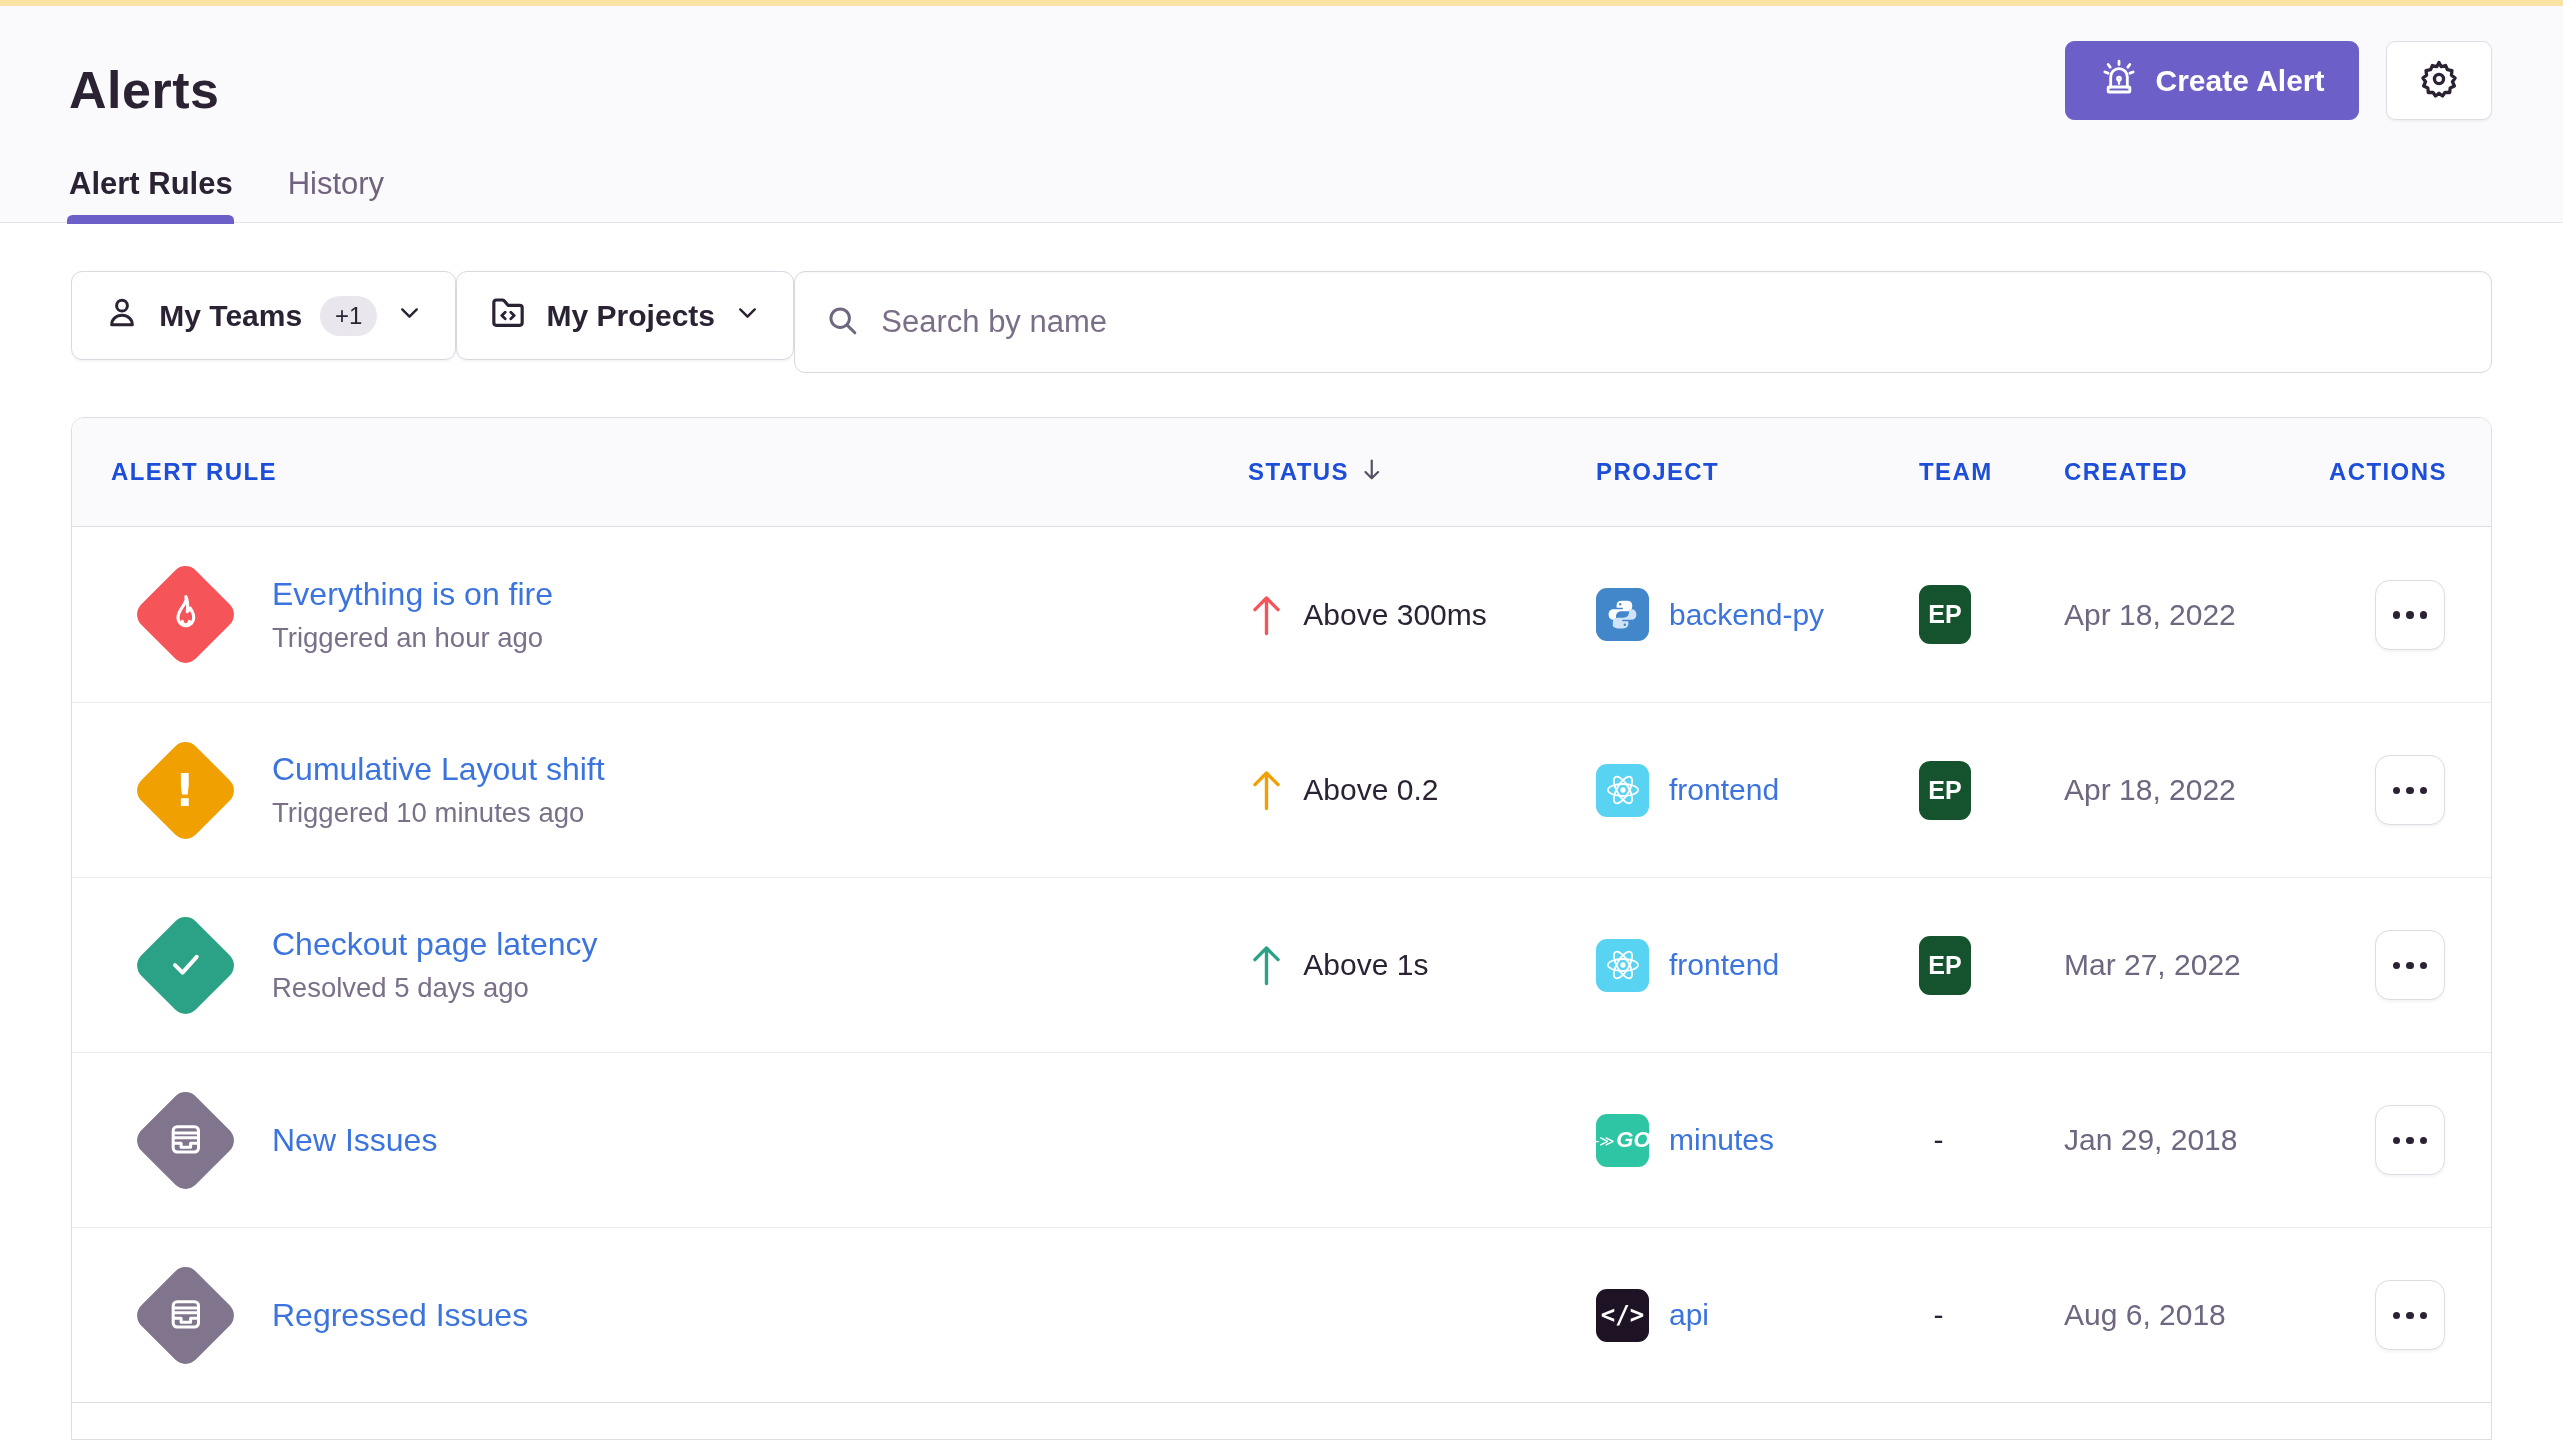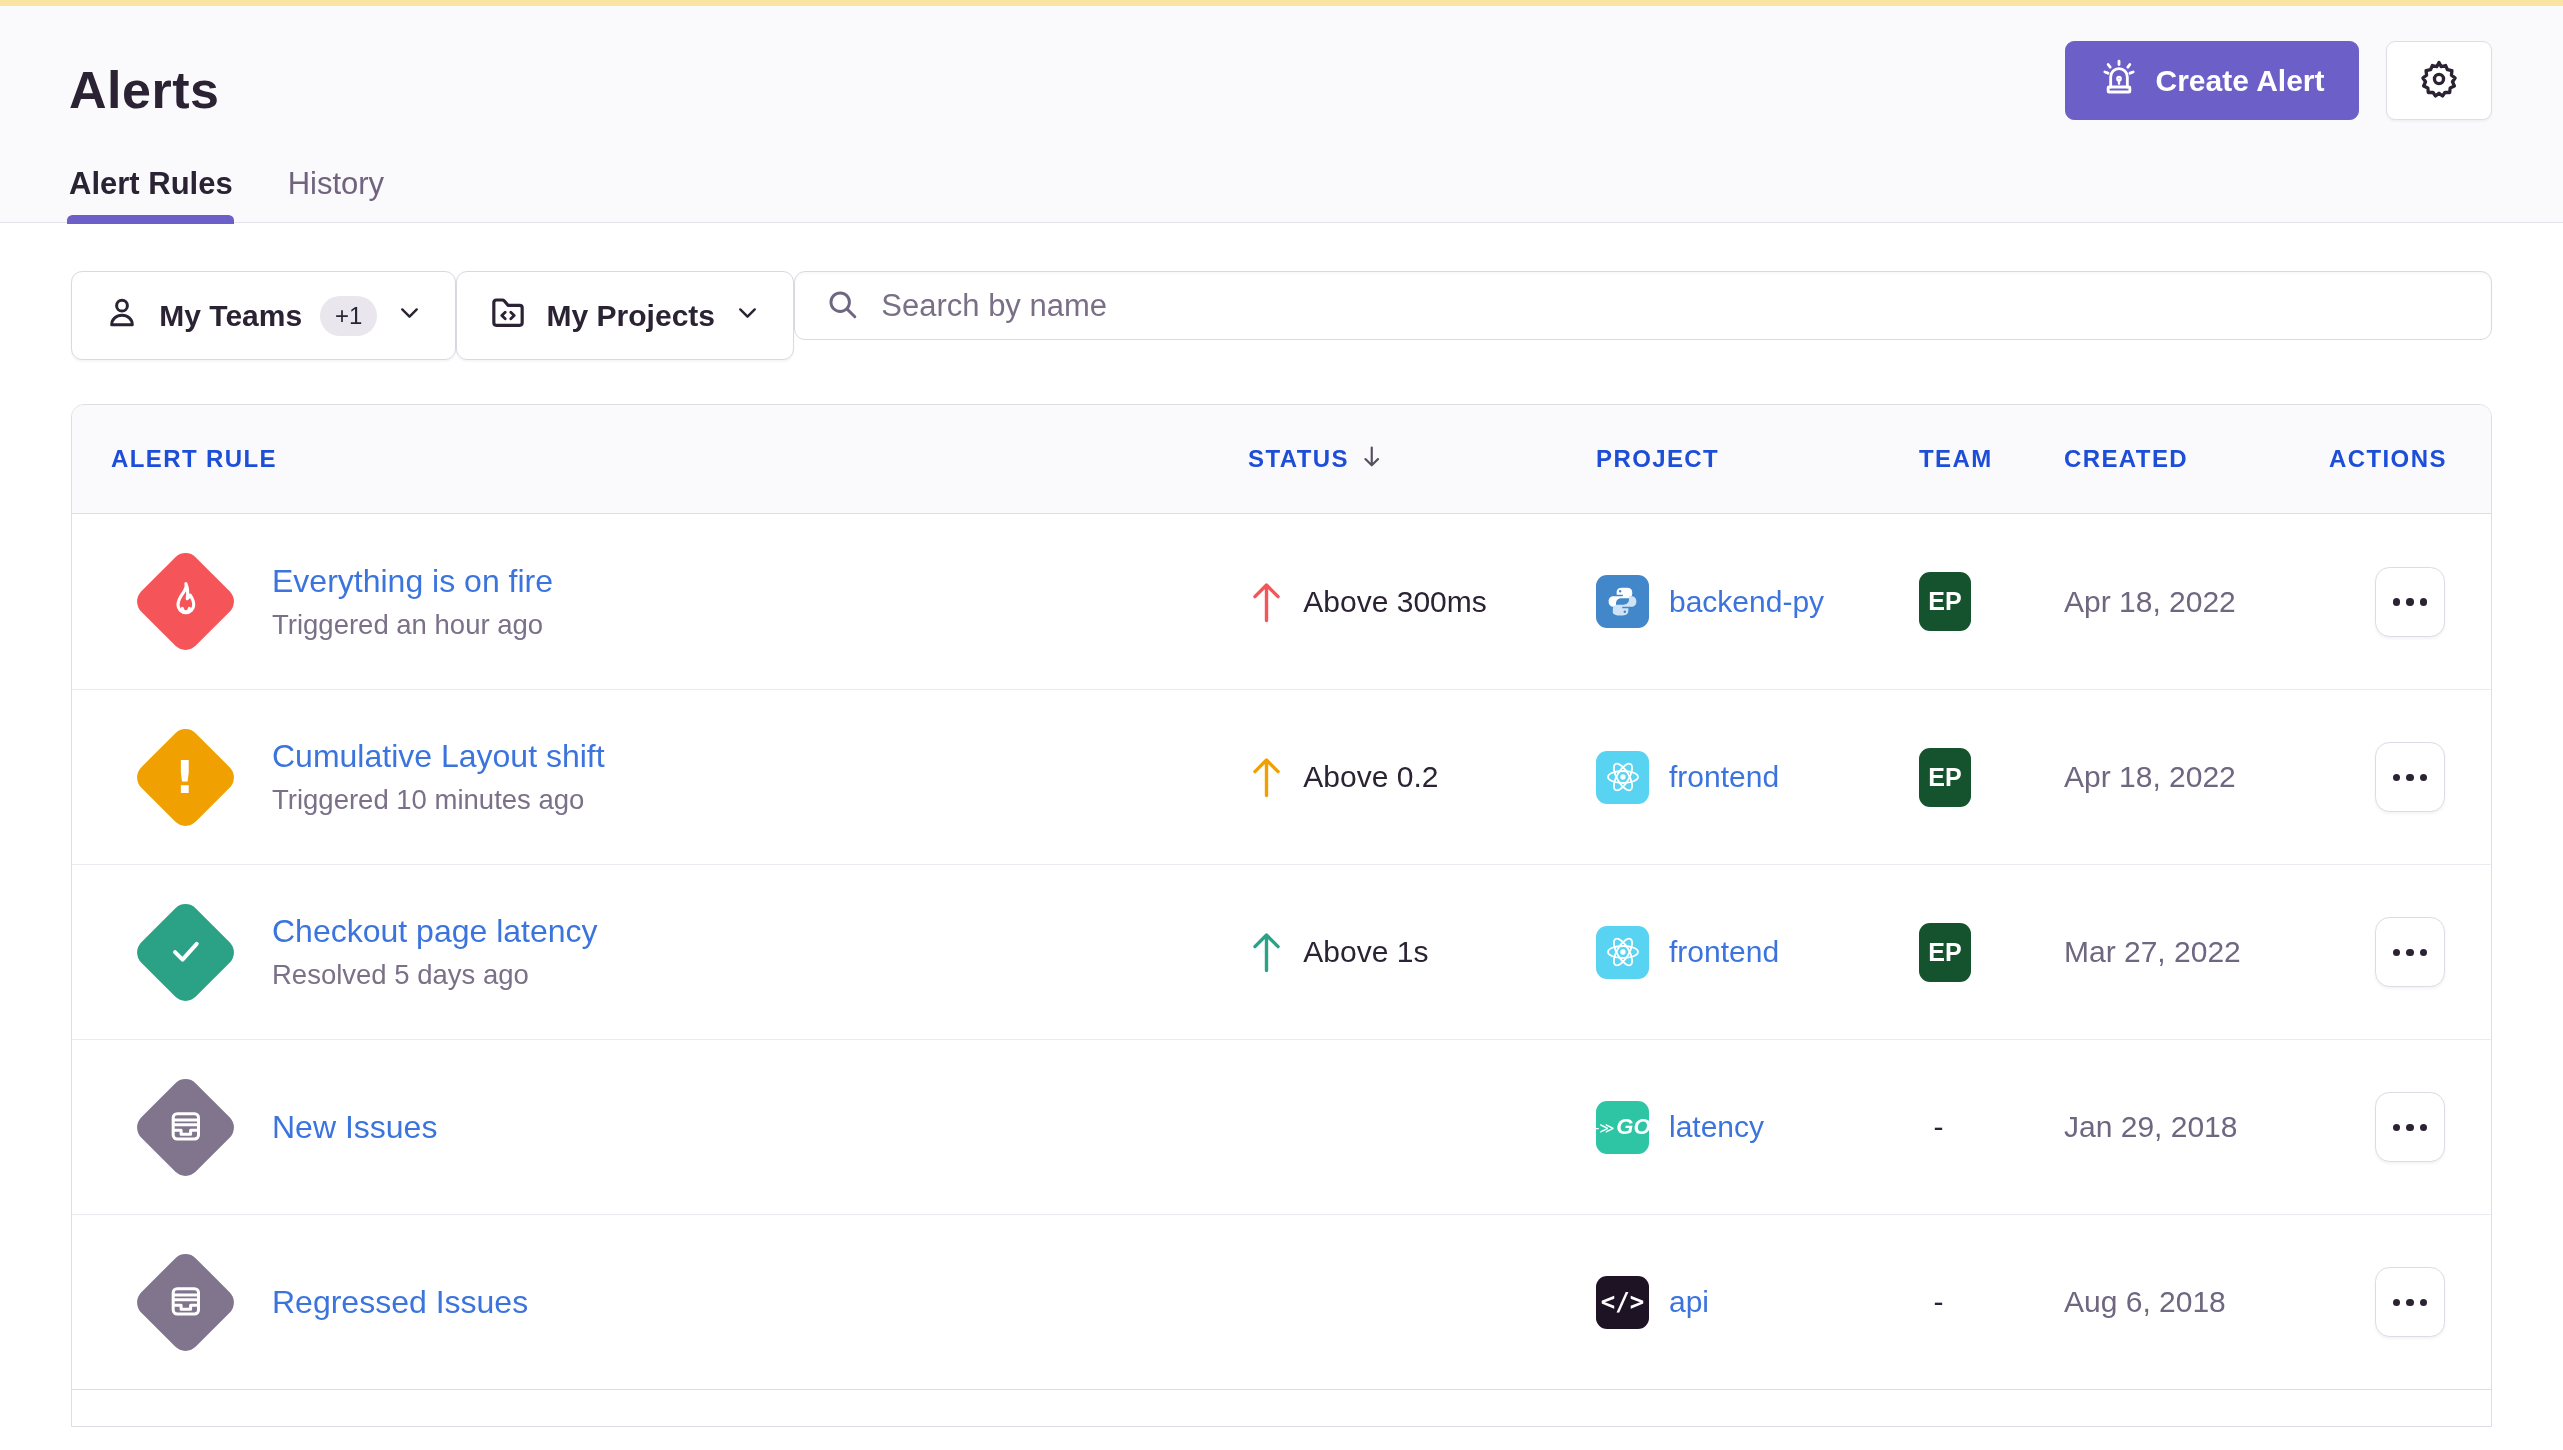--- a/index.html
+++ b/index.html
@@ -46,21 +46,21 @@
     background:#FFFFFF; border:0.9px solid #DCD7E1; border-radius:11px;
     font-size:30px; font-weight:700; color:#2B2233; font-family:inherit; cursor:pointer;
     box-shadow:0 1.8px 1.8px rgba(43,34,51,.04);
   }
   .count-pill {
     background:#E9E6ED; border-radius:914px; font-size:24px; font-weight:400;
     padding:6.4px 14.6px; color:#2B2233;
   }
   .search-wrap {
     flex:1; display:flex; align-items:center; gap:20px;
-    height:69px; padding:0 29px;
+    height:102px; padding:0 29px;
     background:#FFFFFF; border:0.9px solid #DCD7E1; border-radius:11px;
     box-shadow:inset 0 1.8px 2.7px rgba(43,34,51,.03);
   }
   .search-wrap input {
     flex:1; border:none; outline:none; font-size:31px; font-family:inherit; color:#2B2233;
     background:transparent;
   }
   .search-wrap input::placeholder { color:#7A6F86; }
 
   
@@ -368,21 +368,21 @@
 
       </span>
     </div>
     <div class="cell-status">
       
     </div>
     <div class="cell-project">
       <span class="plat-icon" style="background:#2EC5A5">
               <span class="go-glyph"><span class="dash">-≫</span>GO</span>
             </span>
-      <a class="proj-link">latency</a>
+      <a class="proj-link">minutes</a>
     </div>
     <div>
       <span class="team-dash">-</span>
     </div>
     <div class="cell-created">Jan 29, 2018</div>
     <div class="cell-actions">
       <button class="actions-btn">
               <span style="display:flex;gap:6.4px">
                 <i></i>
                 <i></i>

